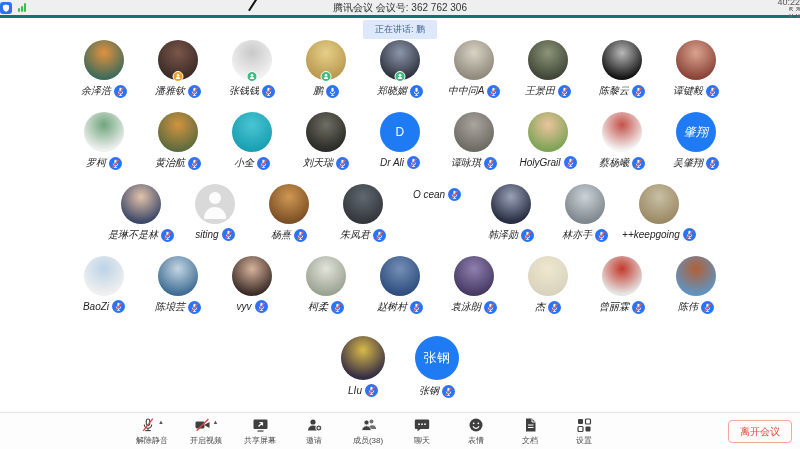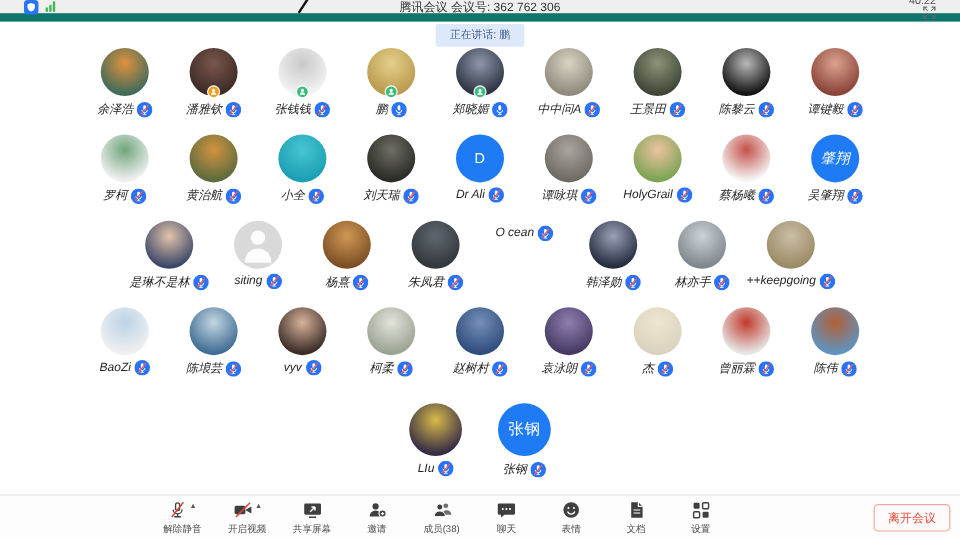--- a/index.html
+++ b/index.html
@@ -1,22 +1,22 @@
 <!DOCTYPE html>
 <html><head>
 <meta charset="utf-8">
 <style>
   * { margin:0; padding:0; box-sizing:border-box; }
   html,body { width:800px; height:449px; }
   body { font-family:"Liberation Sans", sans-serif; background:#fff; overflow:hidden; }
   .window { position:relative; width:800px; height:449px; background:#fff; }
 
   
-  .topbar { position:relative; height:18px; background:#efefef; border-bottom:7px solid #0f766e;
-            display:flex; align-items:center; padding:0 20px; }
+  .topbar { position:relative; height:18px; background:#efefef; border-bottom:3px solid #0f766e;
+            display:flex; align-items:center; padding:0 0; }
   .topbar-left { display:flex; align-items:center; gap:6px; }
   .shield-ic { width:12px; height:12px; border-radius:3px; background:#2a72f8;
                display:flex; align-items:center; justify-content:center; }
   .shield-ic svg { display:block; }
   .signal-ic { display:flex; align-items:flex-end; gap:1px; height:9px; }
   .signal-ic i { display:block; width:2px; background:#3cba54; border-radius:1px; }
   .signal-ic i:nth-child(1){height:4px;} .signal-ic i:nth-child(2){height:6px;} .signal-ic i:nth-child(3){height:9px;}
   .topbar-title { position:absolute; left:0; right:0; text-align:center; font-size:10px; color:#333; }
   .topbar-right { margin-left:auto; display:flex; align-items:flex-end; gap:0; z-index:2;flex-direction:column; }
   .timer { font-size:9px; color:#555; }

